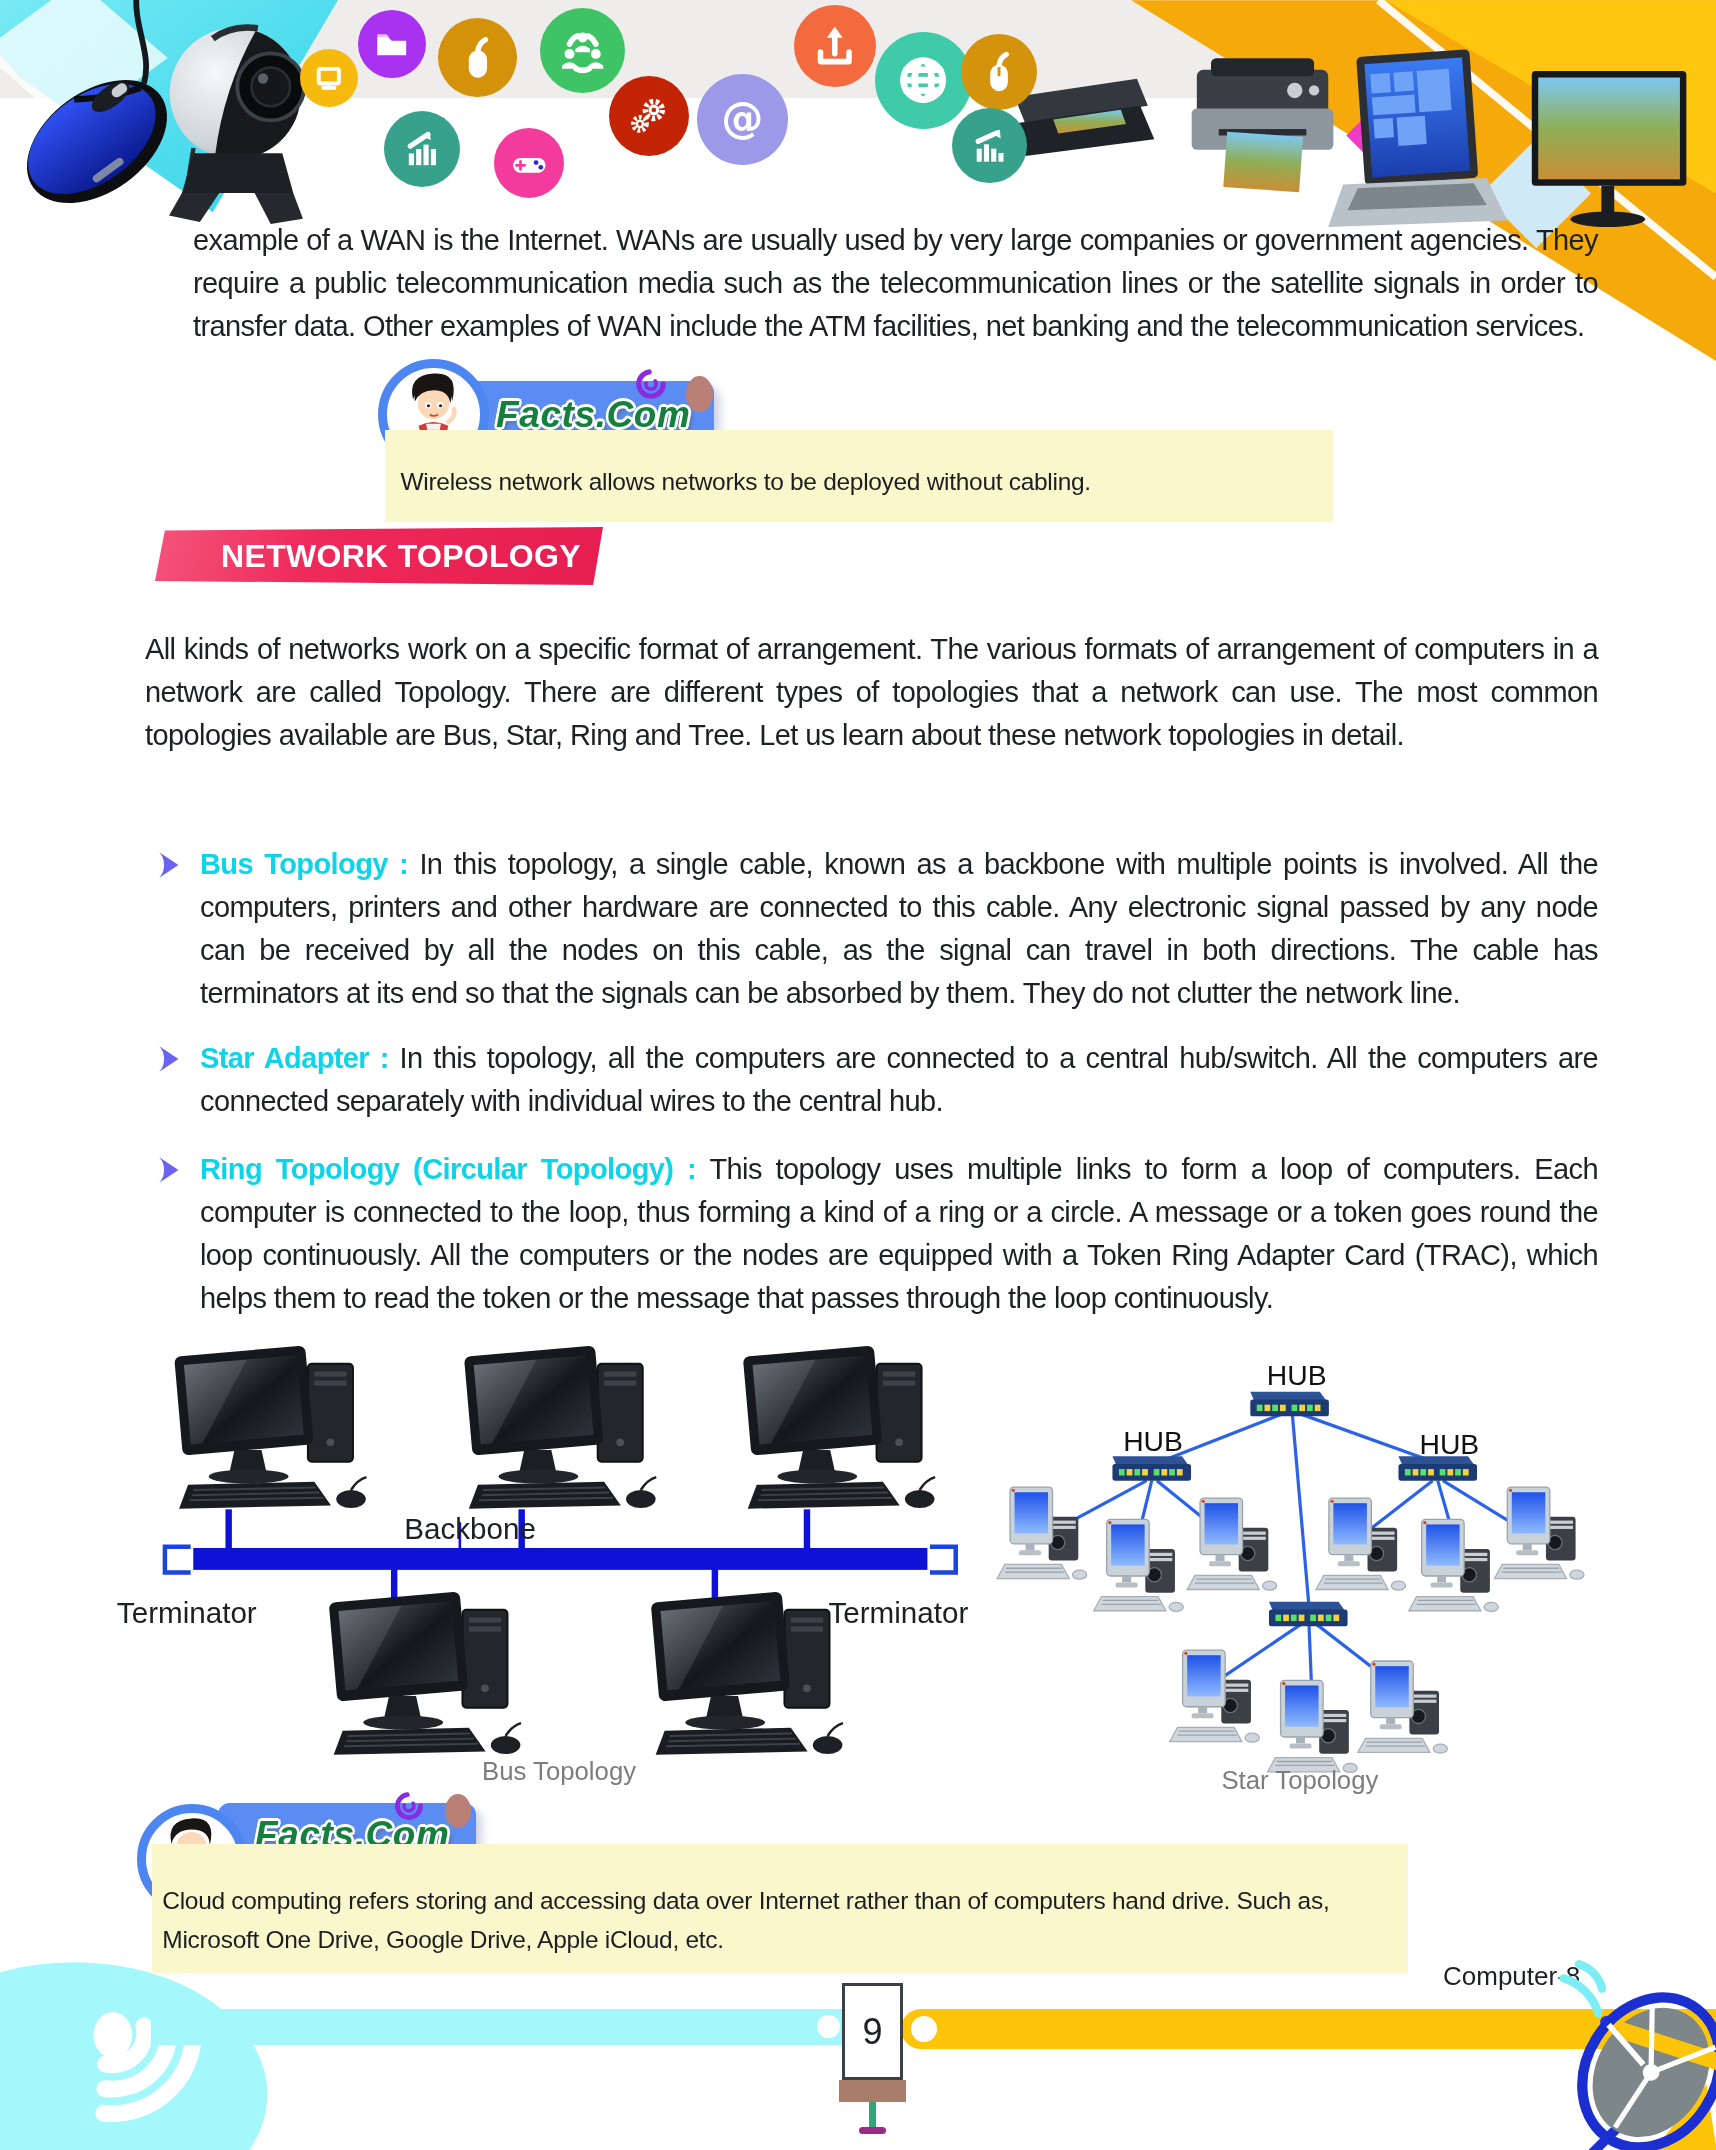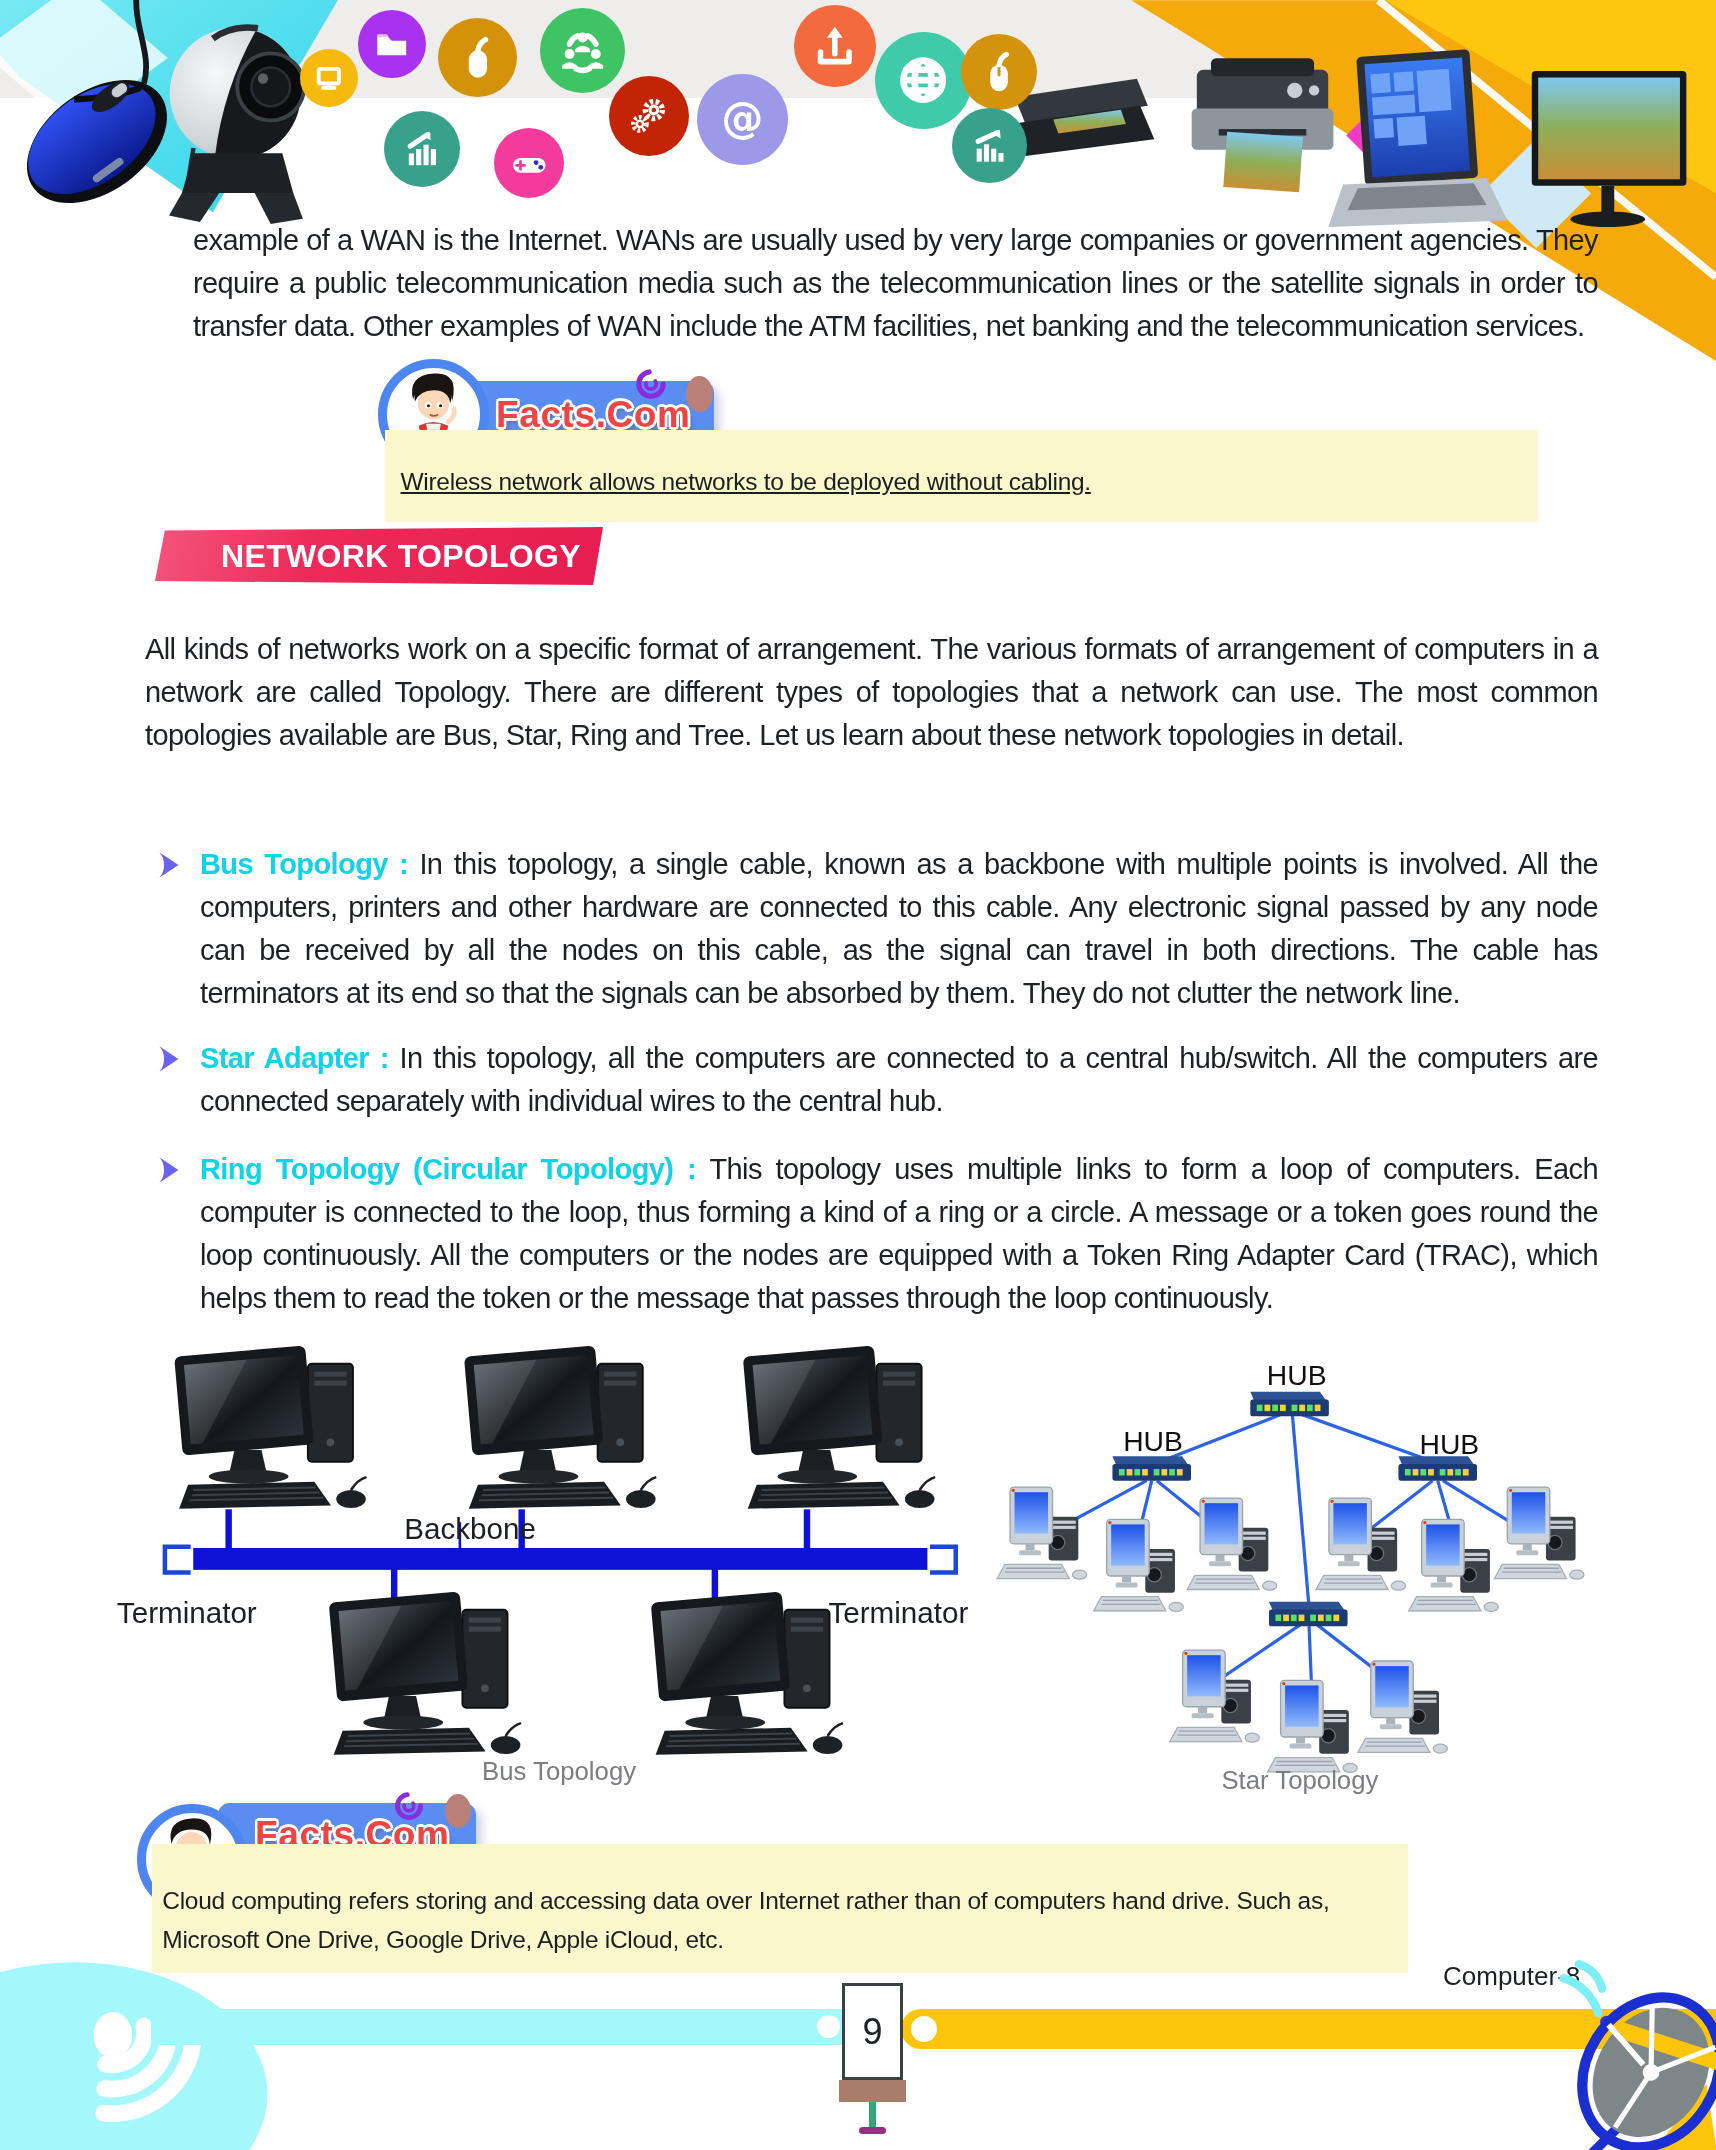--- a/index.html
+++ b/index.html
@@ -29,22 +29,22 @@
   .banner{
     position:absolute;left:155px;top:527px;width:448px;height:58px;
     background:linear-gradient(105deg,#f4547c 0%,#ee2a5a 35%,#e61d50 100%);
     clip-path:polygon(2.2% 6%,100% 0%,97.8% 100%,0% 93%);
     display:flex;align-items:center;justify-content:center;
   }
   .banner span{color:#fff;font-weight:bold;font-size:32px;letter-spacing:0.3px;margin-left:44px;}
 
   
   .fb-rect{position:absolute;background:#5b8cf2;border-radius:11.6px;box-shadow:5.2px 6.4px 9px rgba(120,130,185,.35);}
-  .fb-brand{position:absolute;font-size:37px;font-weight:800;color:#ef4444;letter-spacing:0.6px;
-    text-shadow:-2.6px 0 0 #fff,2.6px 0 0 #fff,0 -2.6px 0 #fff,0 2.6px 0 #fff,-1.9px -1.9px 0 #fff,1.9px 1.9px 0 #fff,-1.9px 1.9px 0 #fff,1.9px -1.9px 0 #fff, 3.9px 4.5px 3.9px rgba(90,90,90,.45);}
+  .fb-brand{position:absolute;font-size:37px;font-weight:800;color:#15803d;letter-spacing:0.6px;
+    text-shadow:-2.6px 0 0 #fff,2.6px 0 0 #fff,0 -2.6px 0 #fff,0 2.6px 0 #fff,-1.9px -1.9px 0 #fff,1.9px 1.9px 0 #fff,-1.9px 1.9px 0 #fff,1.9px -1.9px 0 #fff, 3.9px 4.5px 3.9px rgba(90,90,90,.45);font-style:italic;}
   .fb-avatar{position:absolute;border-radius:50%;background:#fff;border:9px solid #4d86f0;box-sizing:border-box;overflow:hidden;}
   .fb-dot{position:absolute;background:#ba8077;border-radius:50%;}
   .note{position:absolute;background:#fbf7cc;font-size:24.5px;line-height:39px;color:#1c1f22;letter-spacing:-0.3px;}
 
   
   .dg-label{font-size:46px;fill:#1c1f23;}
   .dg-caption{font-size:40px;fill:#7b7d80;}
   .hub-label{font-size:44px;fill:#111;}
   svg text{font-family:"Liberation Sans",sans-serif;}
 
@@ -301,21 +301,21 @@
     </div>
     <svg class="decor-svg" style="left:633px;top:366px;" width="36" height="36" viewBox="0 0 56 56">
       <circle cx="28" cy="28" r="19" fill="none" stroke="#8a2be2" stroke-width="8" stroke-dasharray="86 34" stroke-linecap="round"></circle>
       <circle cx="28" cy="28" r="8" fill="none" stroke="#8a2be2" stroke-width="6" stroke-dasharray="26 18" stroke-linecap="round"></circle>
     </svg>
     <div class="fb-dot" style="left:686px;top:376px;width:27px;height:36px;"></div>
     <svg class="decor-svg" style="left:695px;top:442px;" width="41" height="45" viewBox="0 0 64 70">
       <path d="M6 14 Q30 2 48 24 Q60 40 40 52 Q18 64 10 44 Q2 26 6 14 Z" fill="#a726e8" transform="rotate(12 32 35)"></path>
     </svg>
   </div>
-  <div class="note" style="left:385px;top:430px;width:1153px;height:92px;padding:32px 19.3px 0 15.5px;box-sizing:border-box;text-decoration:underline;">
+  <div class="note" style="left:385px;top:430px;width:948px;height:92px;padding:32px 19.3px 0 15.5px;box-sizing:border-box;">
     <span>Wireless network allows networks to be deployed without cabling.</span>
   </div>
 
   <div class="banner">
     <span>NETWORK TOPOLOGY</span>
   </div>
 
   <p class="para p2">All kinds of networks work on a specific format of arrangement. The various formats of arrangement of computers in a network are called Topology. There are different types of topologies that a network can use. The most common topologies available are Bus, Star, Ring and Tree. Let us learn about these network topologies in detail.</p>
 
   <div class="bullet" style="top:843px;">

